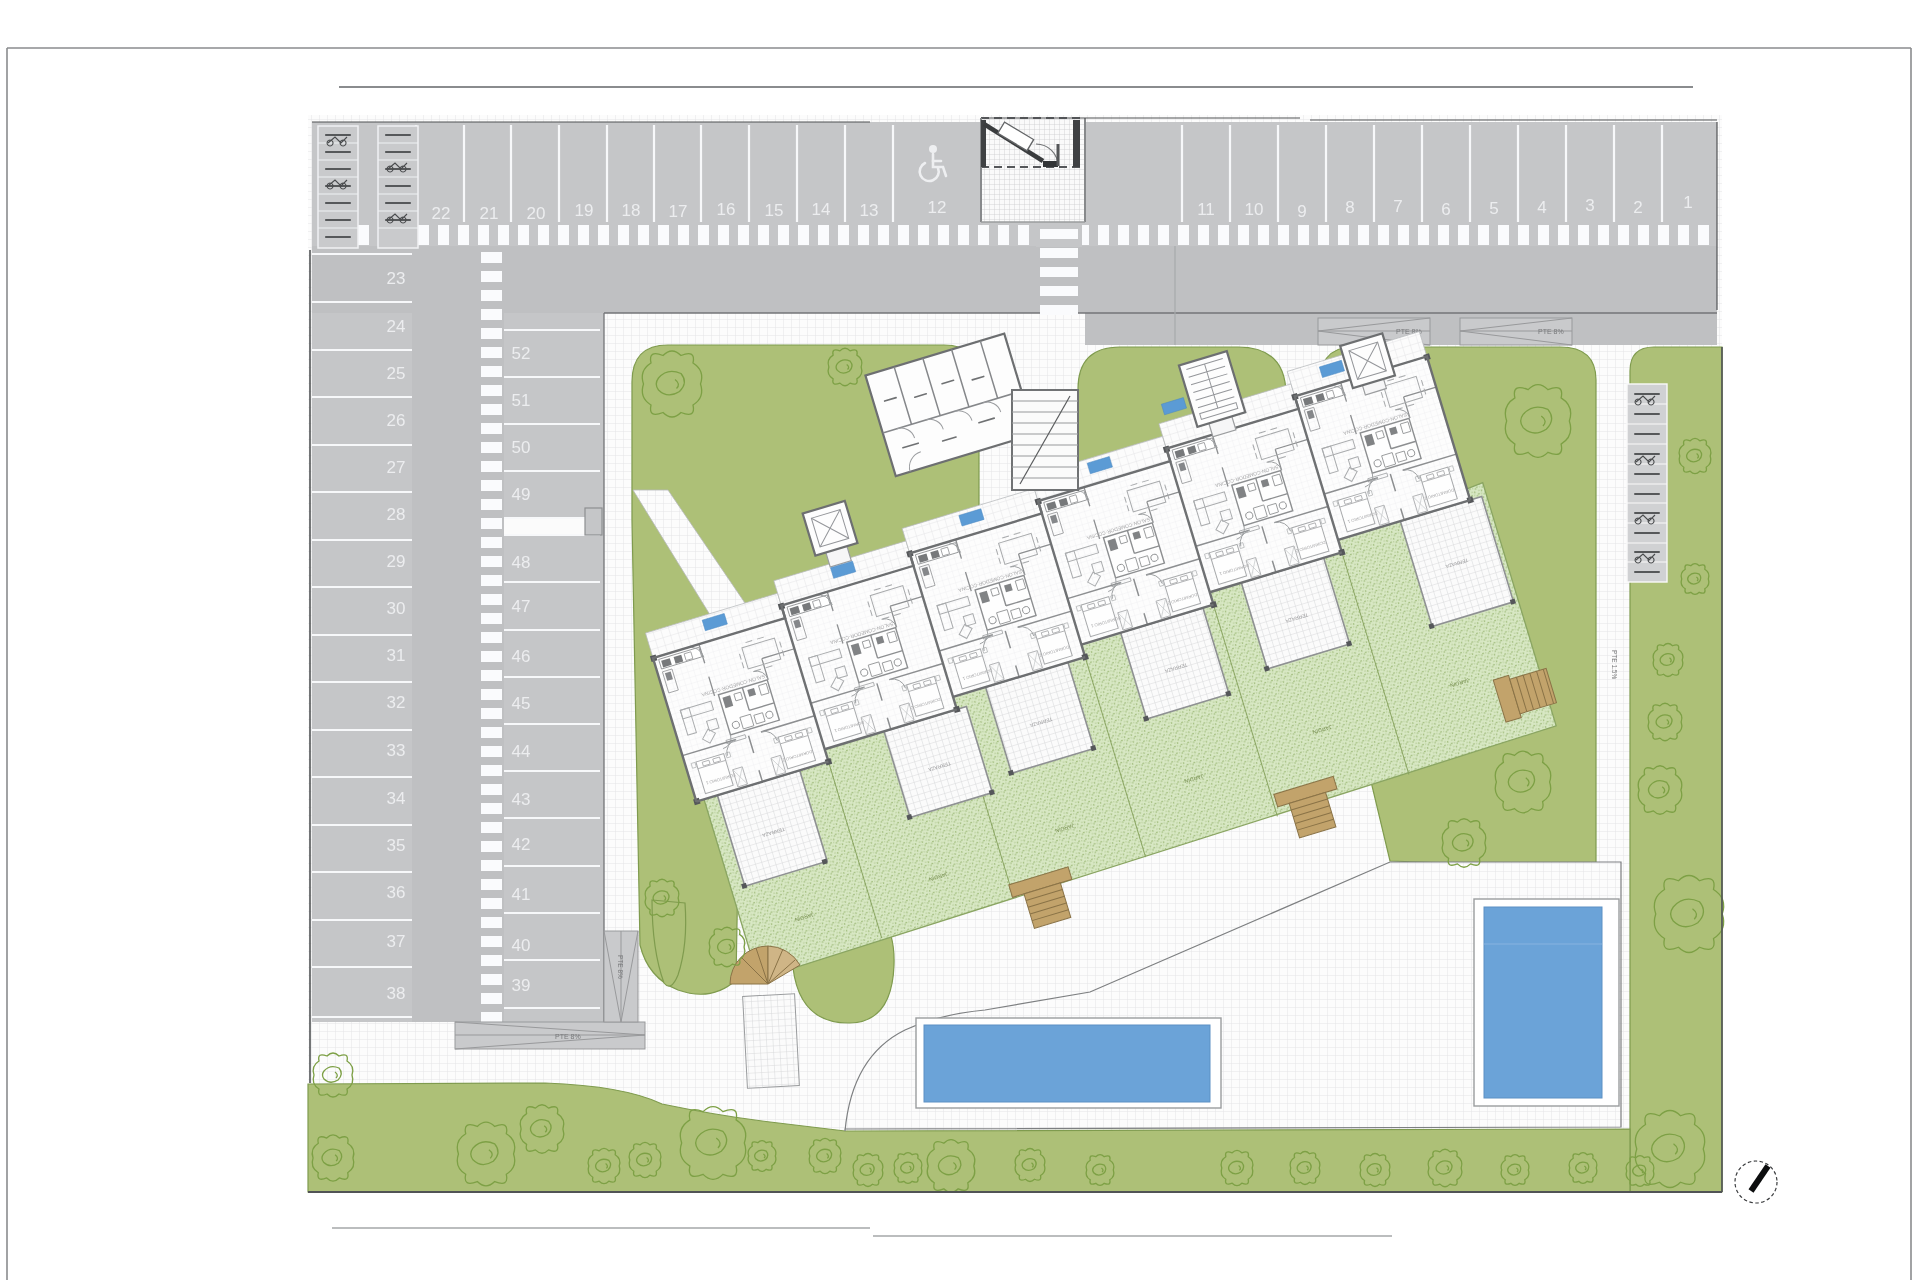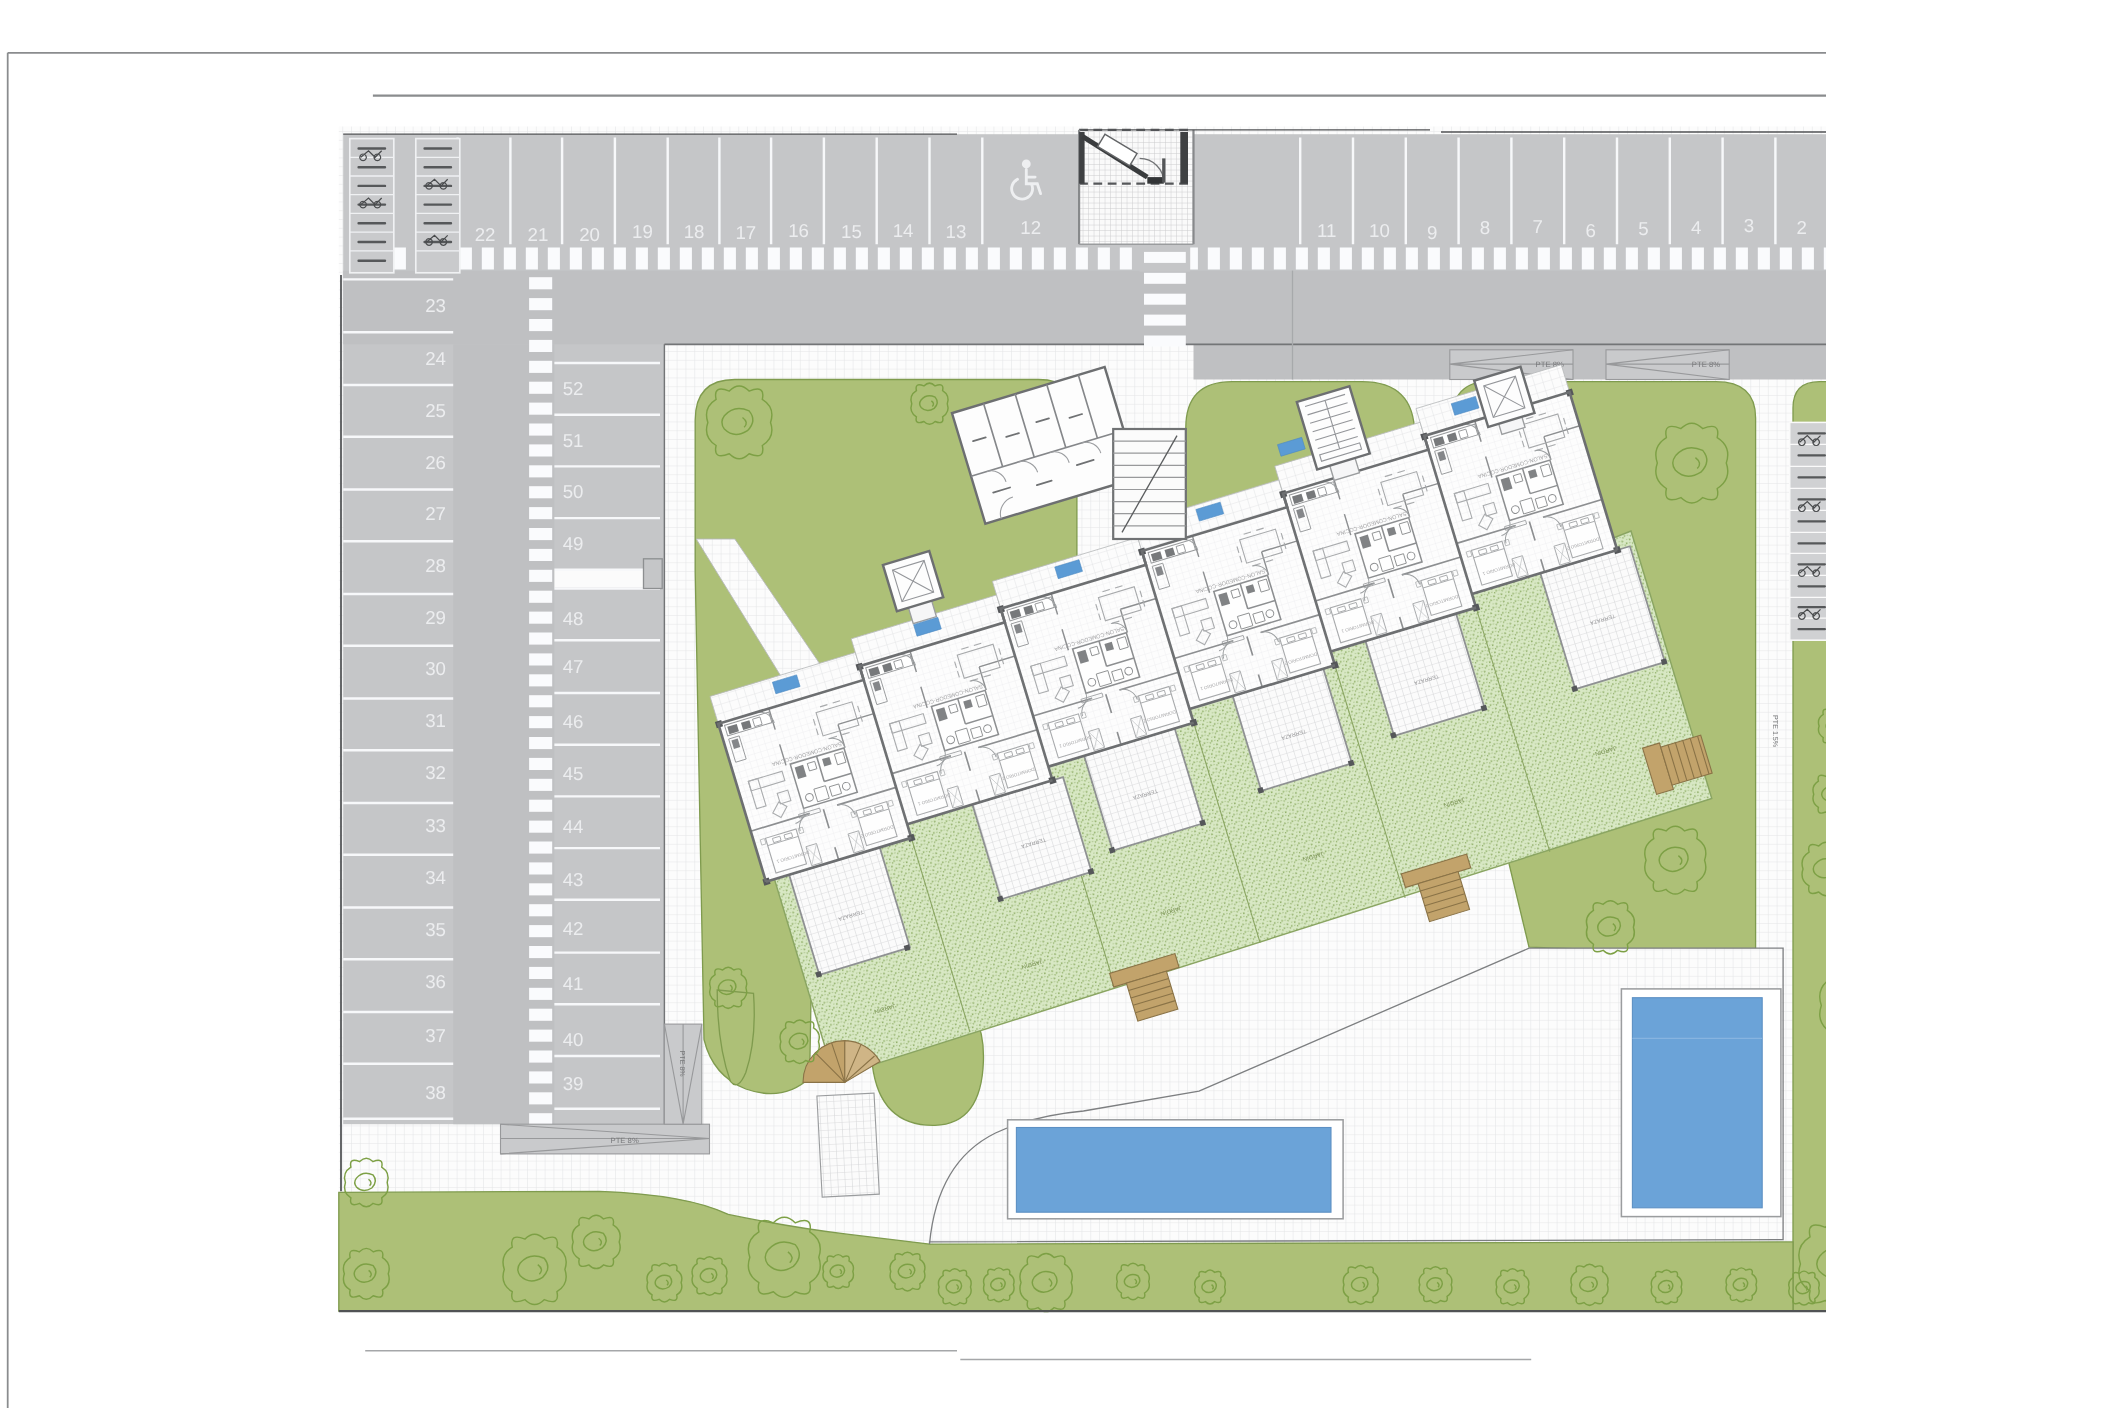--- a/index.html
+++ b/index.html
@@ -1,17 +1,17 @@
 <!DOCTYPE html>
 <html><head>
 <meta charset="utf-8">
 <style>
 html,body{margin:0;padding:0;background:#ffffff;}
 *{font-family:"Liberation Sans", sans-serif;}
-#page{position:relative;width:1660px;height:1280px;overflow:hidden;background:#ffffff;}
+#page{position:relative;width:1920px;height:1280px;overflow:hidden;background:#ffffff;}
 svg{display:block;}
 </style>
 </head>
 <body>
 <div id="page">
 <svg width="1920" height="1280" viewBox="0 0 1920 1280">
 <defs>
 
 <pattern id="tile" width="8" height="8" patternUnits="userSpaceOnUse">
   <rect width="8" height="8" fill="#fcfcfc"></rect>

